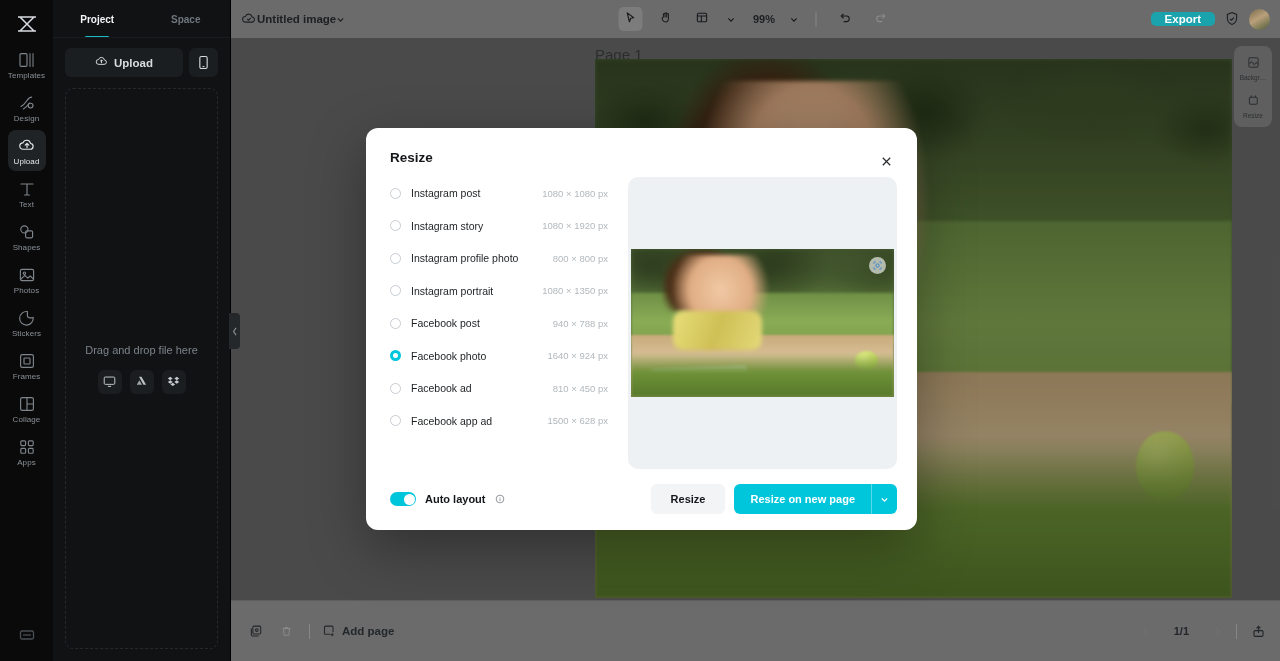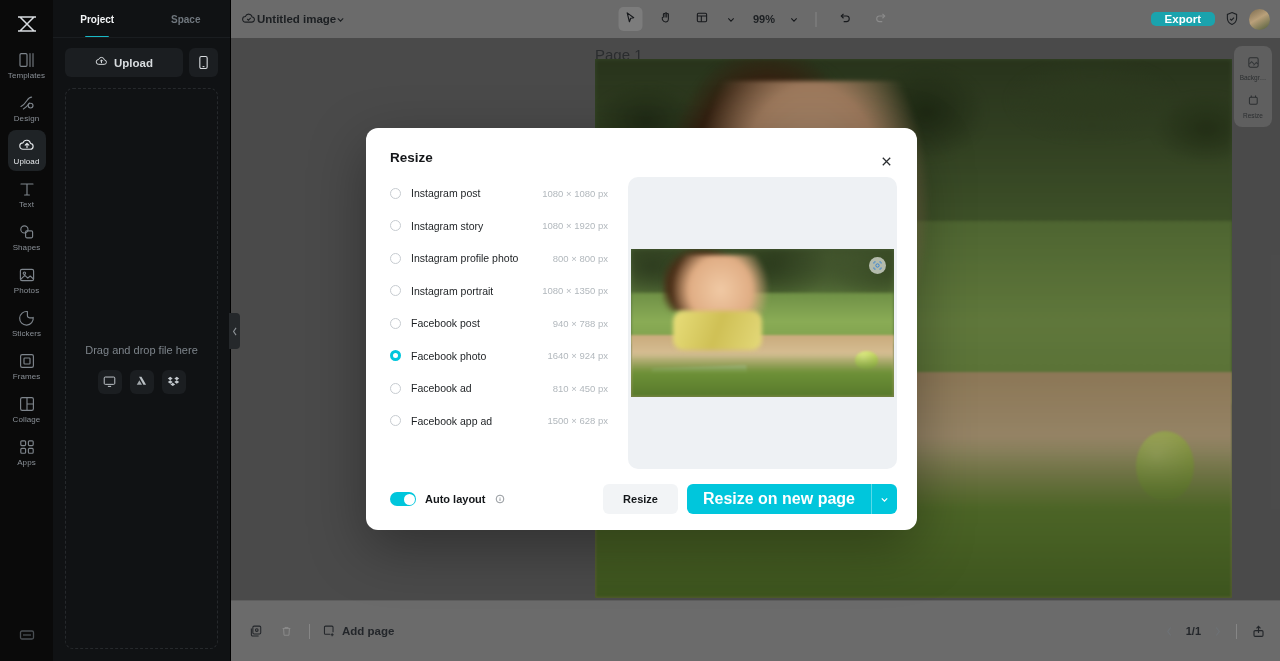--- a/index.html
+++ b/index.html
@@ -153,21 +153,21 @@
     position: relative; height: 61px; background: #6b6b6b; display: flex;
     align-items: center; padding: 0 14px; z-index: 6;
     border-top: 1px solid #5e5e5e;
   }
   .bb-left { display: flex; align-items: center; gap: 8px; }
   .bb-btn { width: 22px; height: 22px; display:flex; align-items:center; justify-content:center; cursor:pointer; }
   .bb-sep { width:1px; height:15px; background:#868686; margin: 0 4px; }
   .addpage { display:flex; align-items:center; gap:6px; cursor:pointer; }
   .addpage-lbl { font-size: 11.5px; color:#23262a; font-weight:600; }
   .bb-right { margin-left:auto; display:flex; align-items:center; gap:10px; }
-  .pager { display:flex; align-items:center; gap:12px; }
+  .pager { display:flex; align-items:center; gap:24px; }
   .pager-val { font-size: 11px; color:#23262a; font-weight:700; }
 
   
   .modal-layer { position: absolute; inset: 0; z-index: 40; pointer-events:none; }
   .modal {
     position: absolute; left: 366px; top: 128px; width: 551px; height: 402px;
     background: #fff; border-radius: 12px; pointer-events:auto;
     box-shadow: 0 18px 55px rgba(0,0,0,.34);
     padding: 20px 20px 0 20px;
   }
@@ -212,21 +212,21 @@
   .toggle-lbl { font-size: 11px; color:#14171a; font-weight:600; }
   .footer-btns { margin-left:auto; display:flex; align-items:center; gap: 9px; }
   .btn-secondary {
     height: 30px; padding: 0 20px; border-radius: 6px; background:#f2f4f6;
     font-size: 11px; font-weight:700; color:#14171a; display:flex;
     align-items:center; justify-content:center; cursor:pointer;
   }
   .btn-primary-group { display:flex; height:30px; border-radius:6px; overflow:hidden; background:#00c6dc; }
   .btn-primary {
     padding: 0 16px; display:flex; align-items:center; justify-content:center;
-    font-size:16px; font-weight:700; color:#fff; cursor:pointer;
+    font-size:11px; font-weight:700; color:#fff; cursor:pointer;
   }
   .btn-primary-caret {
     width: 26px; display:flex; align-items:center; justify-content:center; cursor:pointer;
     border-left: 1px solid rgba(255,255,255,.35);
   }
 </style>
 </head>
 <body>
 
 <div id="app">

